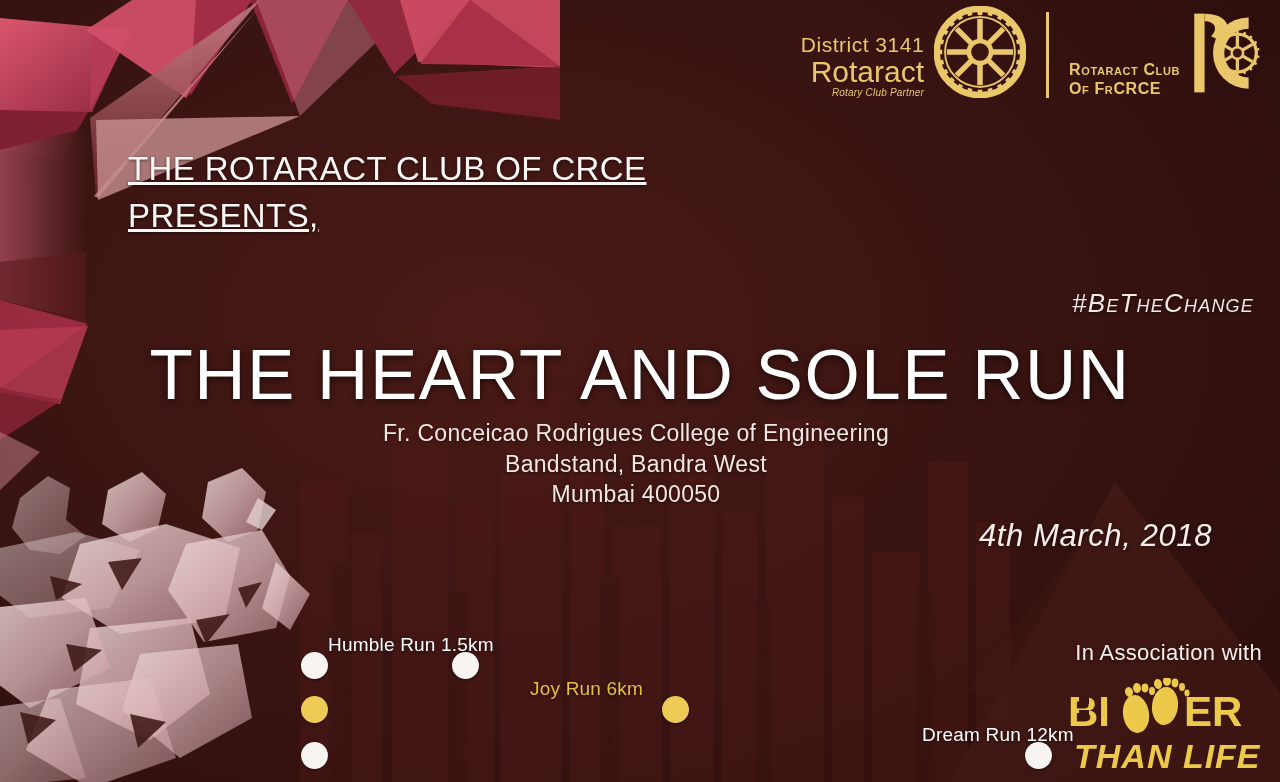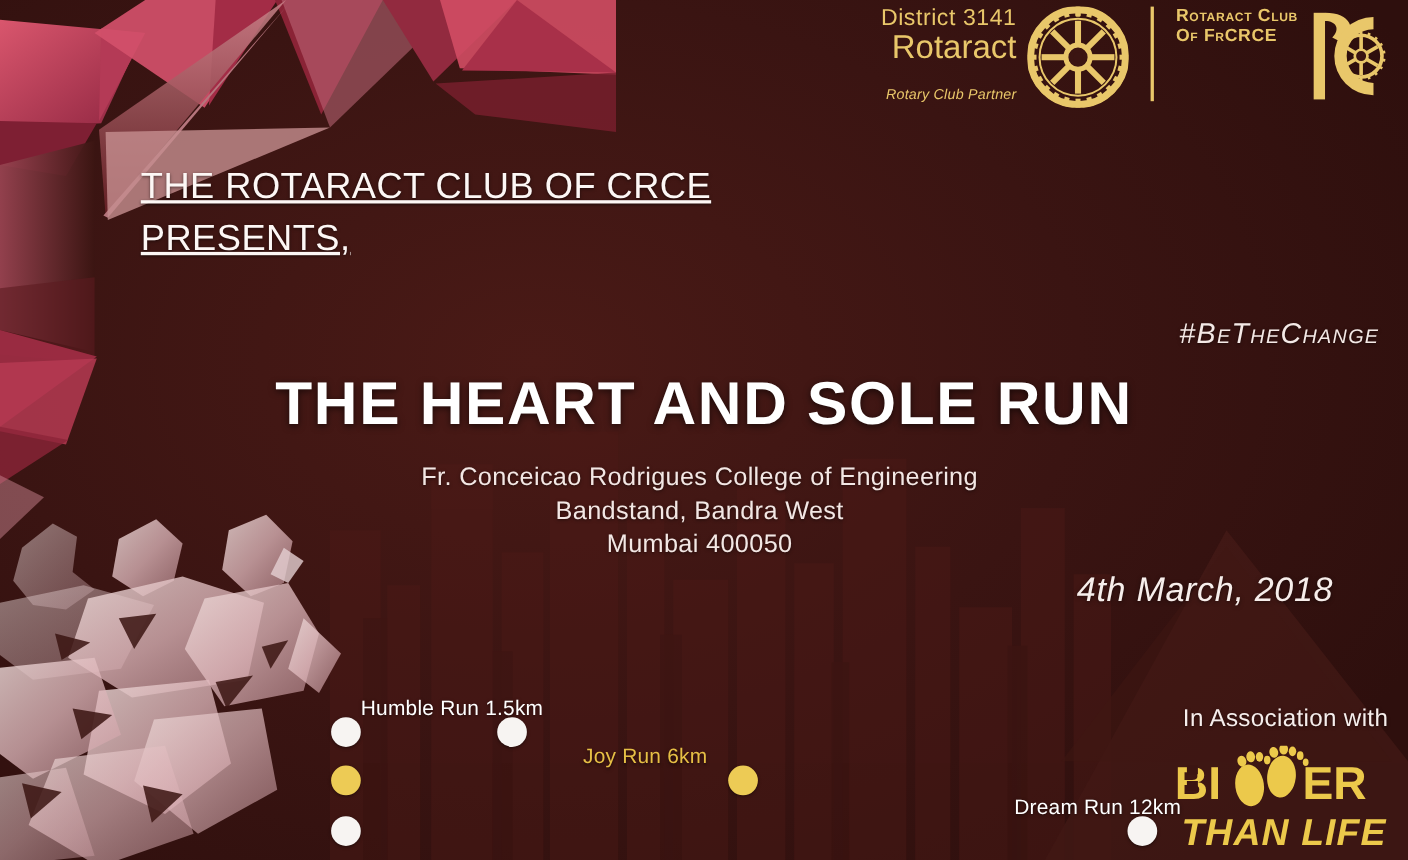--- a/index.html
+++ b/index.html
@@ -15,34 +15,34 @@
   }
 
   
   .poly{position:absolute;top:0;left:0;width:560px;height:500px;pointer-events:none;}
   .skyline{position:absolute;left:0;bottom:0;width:100%;height:420px;pointer-events:none;opacity:.55;}
   .runners{position:absolute;left:-10px;bottom:-6px;width:330px;height:330px;pointer-events:none;}
 
   
   .logo-bar{
     position:absolute;top:6px;right:14px;
-    display:flex;align-items:flex-start;gap:10px;
+    display:flex;align-items:flex-end;gap:10px;
   }
   .rotaract-word{
     display:flex;flex-direction:column;align-items:flex-end;
     color:#e9c76a;line-height:1;
   }
   .rotaract-word .district{
     font-size:21px;letter-spacing:.5px;font-weight:400;margin-bottom:2px;
   }
   .rotaract-word .rotaract{
     font-size:30px;font-weight:normal;letter-spacing:0px;margin-bottom:1px;
   }
   .rotaract-word .partner{
-    font-size:13px;font-style:italic;letter-spacing:.2px;margin-top:19px;
+    font-size:10px;font-style:italic;letter-spacing:.2px;
   }
   .divider-bar{width:3px;height:86px;background:#e9c76a;margin:0 10px;}
   .club-word{
     display:flex;flex-direction:column;align-items:flex-start;
     color:#e9c76a;line-height:1.15;
   }
   .club-word .l1{font-size:16px;letter-spacing:.6px;font-variant:small-caps;font-weight:bold;}
   .club-word .l2{font-size:16px;letter-spacing:.6px;font-variant:small-caps;font-weight:bold;}
 
   
@@ -56,21 +56,21 @@
   .hashtag{
     position:absolute;right:26px;top:288px;
     color:#f4e9e6;font-size:26px;font-style:italic;
     font-variant:small-caps;letter-spacing:1.2px;
     text-shadow:0 1px 3px rgba(0,0,0,.5);
   }
   .maintitle{
     position:absolute;left:0;right:0;top:334px;
     text-align:center;
     color:#ffffff;
-    font-size:55px;font-weight:bold;
+    font-size:71px;font-weight:normal;
     letter-spacing:1.5px;
     text-shadow:0 2px 7px rgba(0,0,0,.6);
   }
   .venue{
     position:absolute;left:0;right:0;top:418px;
     text-align:center;padding-right:8px;
     color:#f3e7e4;font-size:23px;line-height:1.33;
     letter-spacing:.3px;
     text-shadow:0 1px 3px rgba(0,0,0,.5);
   }

